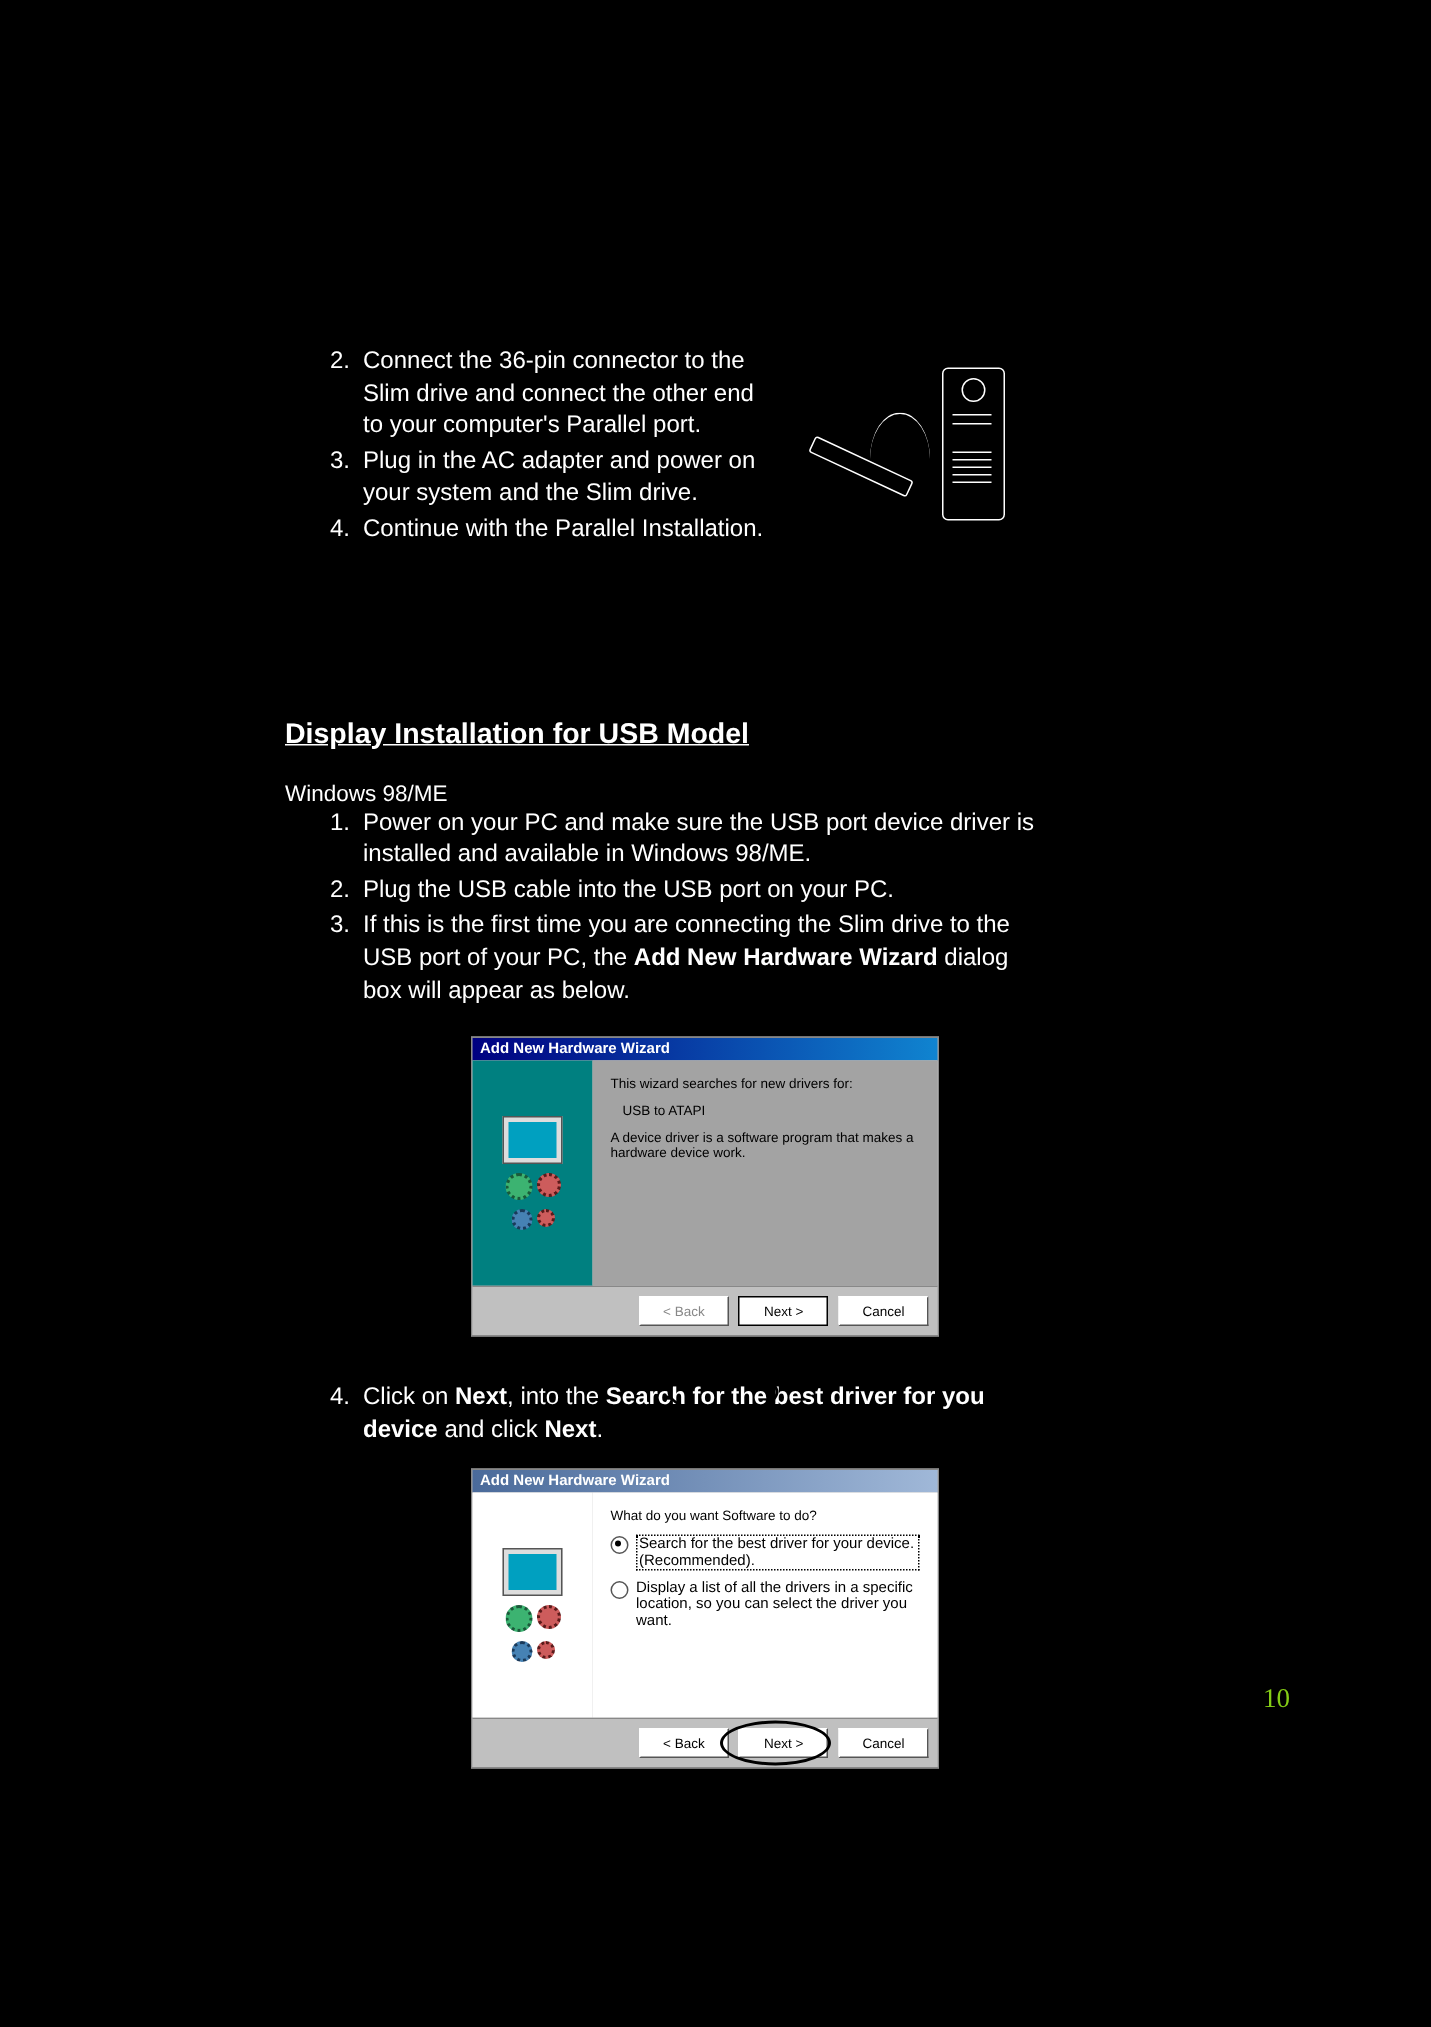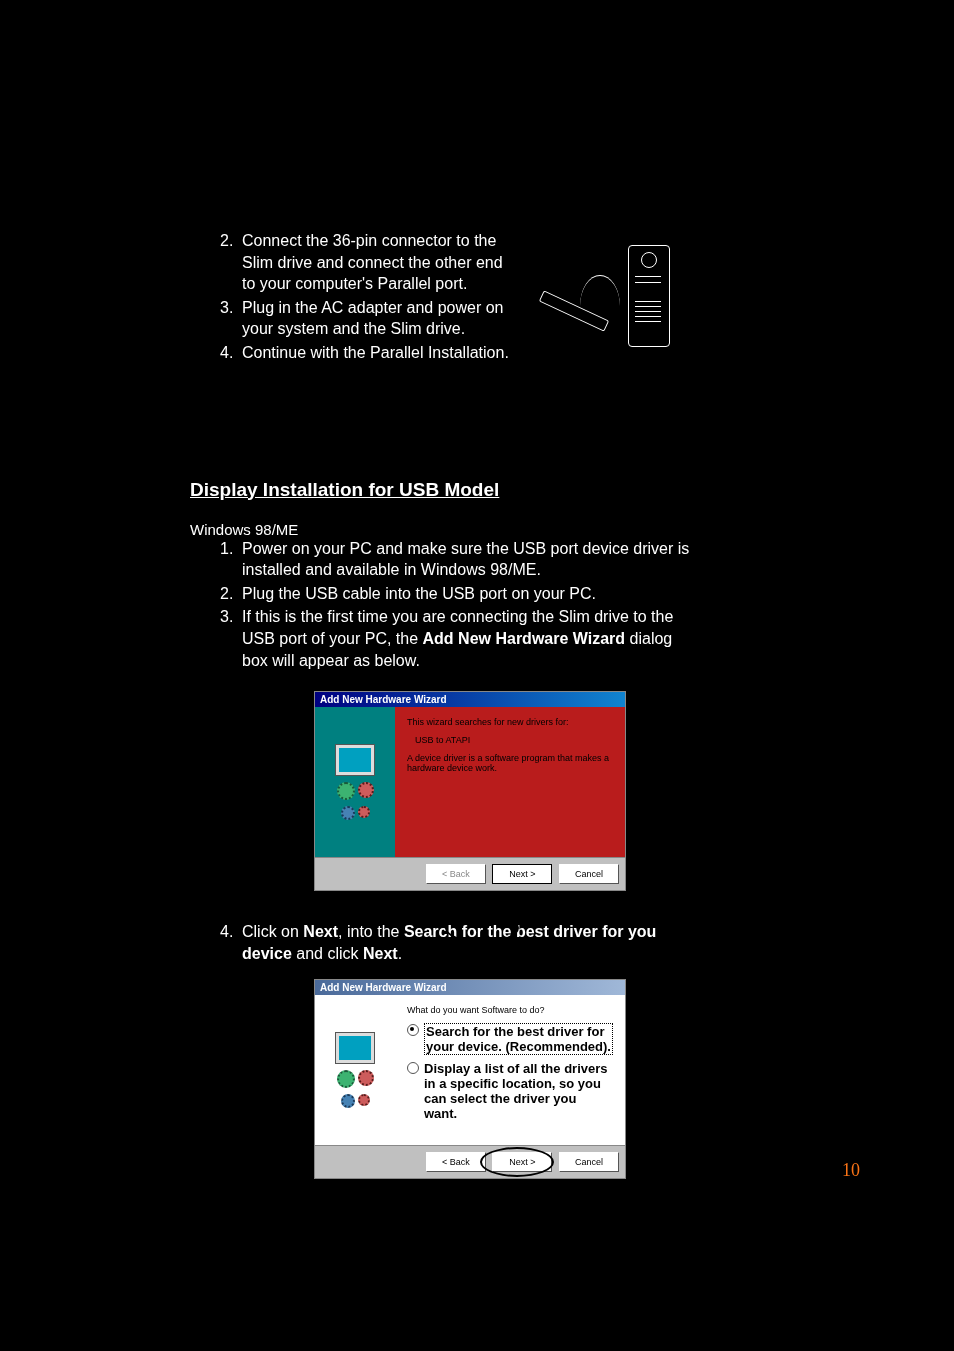--- a/index.html
+++ b/index.html
@@ -120,21 +120,21 @@
   .gear.red {
     background: #cd5c5c;
     border-color: #5a1a1a;
     width: 12px;
     height: 12px;
   }
   .dialog-right {
     flex: 1;
     padding: 10px 12px;
     color: #000;
-    background: #b91c1c;
+    background: #a3a3a3;
     font-size: 9px;
   }
   .dialog-right p {
     margin: 0 0 8px 0;
   }
   .dialog-buttons {
     border-top: 1px solid #888;
     padding: 6px;
     text-align: right;
     background: #c0c0c0;
@@ -159,22 +159,21 @@
   }
   .win-btn.focus {
     border: 1px solid #000;
     box-shadow: inset 0 0 0 1px dotted #000;
   }
   .radio-row {
     display: flex;
     align-items: flex-start;
     margin-bottom: 6px;
     gap: 5px;
-    font-size: 13px;
-    font-weight: bold;
+    font-size: 10px;
   }
   .radiodot {
     width: 10px;
     height: 10px;
     border-radius: 50%;
     background: #fff;
     border: 1px solid #555;
     flex: 0 0 10px;
     position: relative;
     margin-top: 1px;
@@ -190,24 +189,24 @@
   .selected-opt {
     border: 1px dotted #000;
     padding: 0 1px;
   }
   .step4 {
     margin-top: 30px;
   }
   .page-num {
     position: absolute;
     right: -110px;
-    top: 930px;
+    top: 892px;
     font-family: "Times New Roman", serif;
     font-size: 18px;
-    color: #f97316;
+    color: #84cc16;
   }
   .annot-ellipse {
     position: absolute;
     border: 2px solid #000;
     border-radius: 50%;
   }
   
   .tower {
     position: absolute;
     left: 90px;

